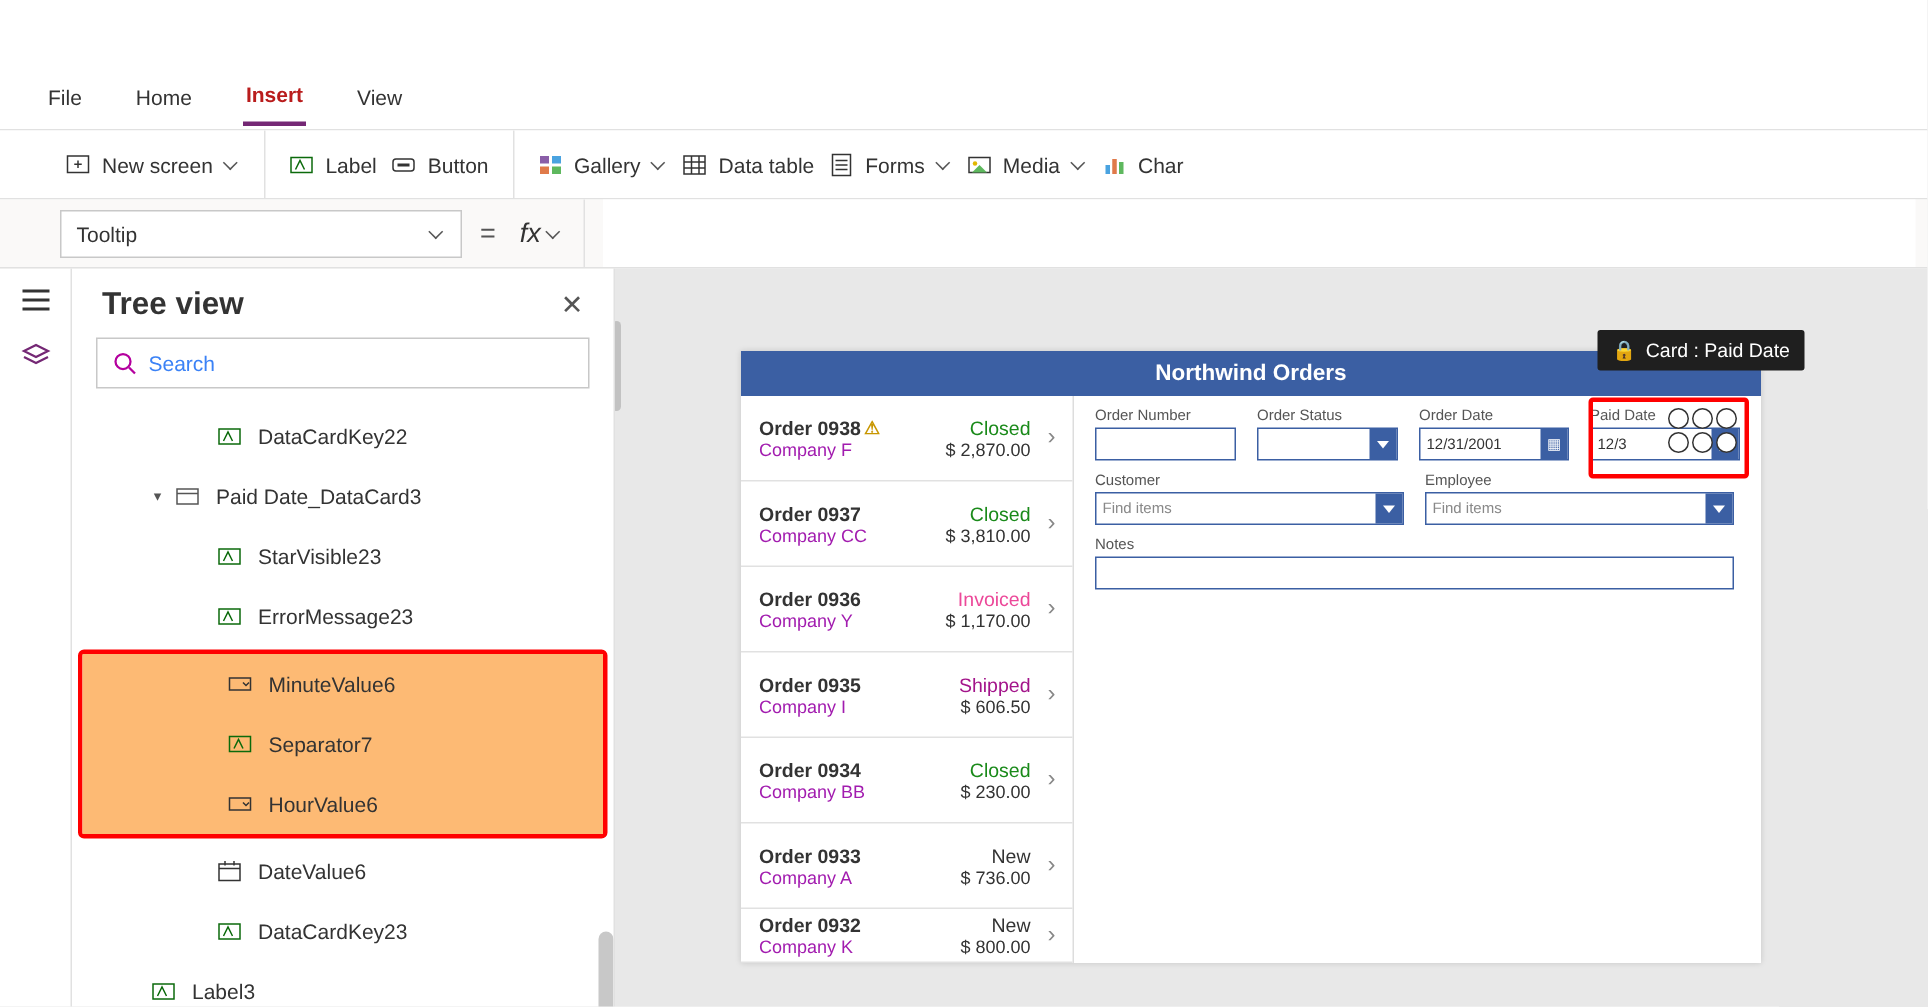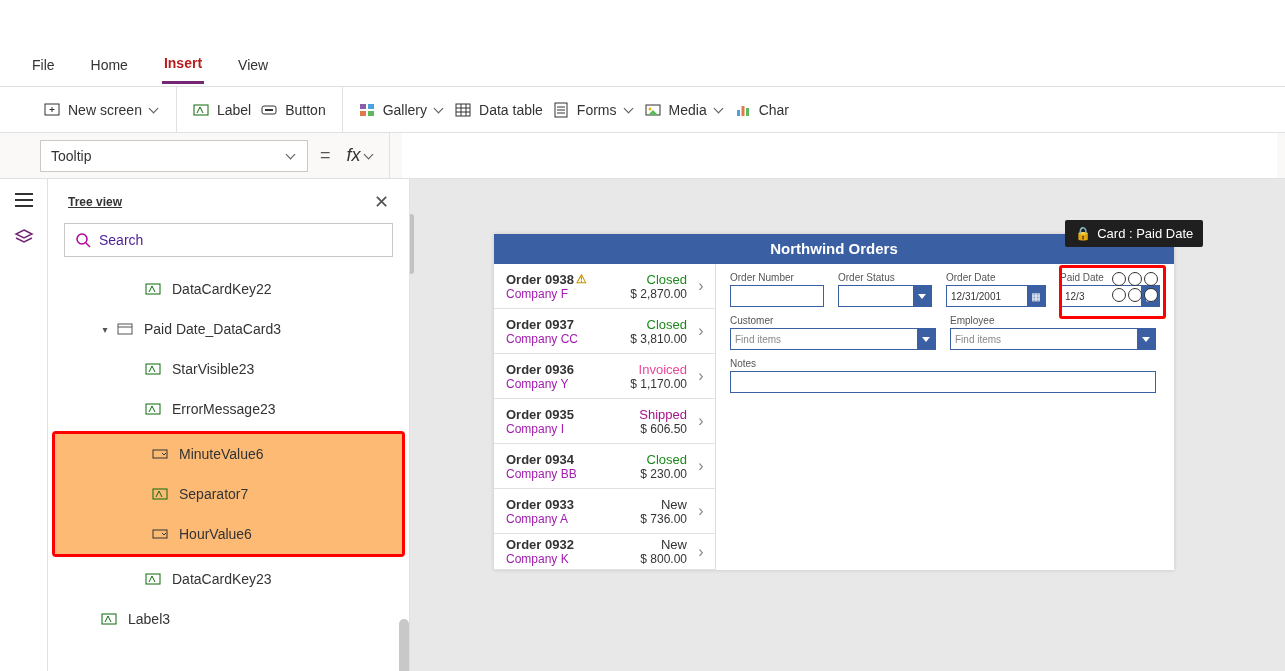--- a/index.html
+++ b/index.html
@@ -28,21 +28,21 @@
   
   .main { display: flex; height: 535px; }
   .rail { width: 48px; border-right: 1px solid #e1e1e1; display: flex; flex-direction: column; align-items: center; padding-top: 14px; gap: 20px; }
   .hamburger { width: 18px; height: 14px; display: flex; flex-direction: column; justify-content: space-between; cursor: pointer; }
   .hamburger div { height: 2px; background: #333; }
   .layers-icon { color: #742774; }
 
   
   .tree-panel { width: 362px; border-right: 1px solid #e1e1e1; display: flex; flex-direction: column; }
   .tree-header { display: flex; align-items: center; justify-content: space-between; padding: 12px 20px 10px 20px; }
-  .tree-title { font-size: 12px; font-weight: 600; text-decoration: underline; }
+  .tree-title { font-size: 21px; font-weight: 600; }
   .close-x { font-size: 18px; cursor: pointer; color: #555; }
   .search { margin: 0 16px 12px 16px; height: 34px; border: 1px solid #c8c8c8; display: flex; align-items: center; padding: 0 10px; gap: 8px; font-size: 14px; color: #888; }
   .search .mag { color: #b4009e; }
 
   .tree-body { flex: 1; overflow: hidden; position: relative; }
   .tree-body .scroll-thumb { position: absolute; right: 0; top: 350px; width: 10px; height: 150px; background: #c8c8c8; border-radius: 5px; }
   .tree-item { display: flex; align-items: center; height: 40px; font-size: 14px; cursor: pointer; }
   .tree-item.sel { background: #fdba74; }
   .tree-item .caret { width: 10px; text-align: center; font-size: 10px; color: #555; }
   .tree-item .icon { width: 18px; height: 18px; margin-right: 10px; display: inline-flex; align-items: center; justify-content: center; }
@@ -51,21 +51,21 @@
 
   .ind-1 { padding-left: 96px; }
 
   
   .canvas { flex: 1; background: #e8e8e8; position: relative; overflow: hidden; }
   .app { position: absolute; left: 84px; top: 55px; width: 680px; background: #fff; box-shadow: 0 0 4px rgba(0,0,0,.15); }
   .app-header { height: 30px; background: #3b5fa3; color: #fff; text-align: center; font-weight: 600; font-size: 15px; line-height: 30px; }
 
   .app-body { display: flex; }
   .order-list { width: 222px; border-right: 1px solid #ddd; }
-  .order-row { display: flex; align-items: center; height: 45px; border-bottom: 1px solid #e1e1e1; padding: 0 6px 0 12px; cursor: pointer; }
+  .order-row { display: flex; align-items: center; height: 57px; border-bottom: 1px solid #e1e1e1; padding: 0 6px 0 12px; cursor: pointer; }
   .order-row .col1 { flex: 1; font-size: 12px; }
   .order-row .col1 .oid { font-weight: 700; font-size: 13px; display: flex; align-items: center; gap: 2px;}
   .order-row .col1 .comp { color: #a21caf; }
   .order-row .col2 { text-align: right; font-size: 12px; padding-right: 6px;}
   .order-row .col2 .status { font-size: 13px; }
   .order-row .col2 .amt { color: #333; }
   .chev-right { width: 16px; height: 16px; display: flex; align-items: center; justify-content: center; color: #888; font-size: 16px; }
   .status.Closed { color: #1a8a1a; }
   .status.Invoiced { color: #ec4899; }
   .status.Shipped { color: #a3148a; }
@@ -230,21 +230,21 @@
       <div class="tree-title">Tree view</div>
       <div class="close-x">✕</div>
     </div>
     <div class="search">
       <span class="mag">
           <svg width="16" height="16" viewBox="0 0 16 16">
             <circle cx="7" cy="7" r="5" fill="none" stroke="#b4009e" stroke-width="1.5"></circle>
             <line x1="11" y1="11" x2="15" y2="15" stroke="#b4009e" stroke-width="1.5"></line>
           </svg>
         </span>
-      <span style="color:#4c1d95">Search</span>
+      <span style="color:#3b82f6">Search</span>
     </div>
     <div class="tree-body">
       <div class="tree-item ind-1">
         <span class="icon">
             <svg viewBox="0 0 16 16" width="16" height="16">
               <rect x="1" y="3" width="14" height="10" fill="none" stroke="#0b6a0b"></rect>
               <path d="M4 11 L7 5 L10 11" fill="none" stroke="#0b6a0b"></path>
             </svg>
           </span>
         <span>DataCardKey22</span>
@@ -304,20 +304,31 @@
                 <path d="M10 7 L12 9 L14 7" fill="none" stroke="#333"></path>
               </svg>
             </span>
           <span>HourValue6</span>
         </div>
       </div>
 
       <div class="tree-item ind-1">
         <span class="icon">
             <svg viewBox="0 0 16 16" width="16" height="16">
+              <rect x="1" y="3" width="14" height="11" fill="none" stroke="#333"></rect>
+              <line x1="1" y1="6" x2="15" y2="6" stroke="#333"></line>
+              <line x1="5" y1="1" x2="5" y2="4" stroke="#333"></line>
+              <line x1="11" y1="1" x2="11" y2="4" stroke="#333"></line>
+            </svg>
+          </span>
+        <span>DateValue6</span>
+      </div>
+      <div class="tree-item ind-1">
+        <span class="icon">
+            <svg viewBox="0 0 16 16" width="16" height="16">
               <rect x="1" y="3" width="14" height="10" fill="none" stroke="#0b6a0b"></rect>
               <path d="M4 11 L7 5 L10 11" fill="none" stroke="#0b6a0b"></path>
             </svg>
           </span>
         <span>DataCardKey23</span>
       </div>
       <div class="tree-item" style="padding-left:52px">
         <span class="icon">
             <svg viewBox="0 0 16 16" width="16" height="16">
               <rect x="1" y="3" width="14" height="10" fill="none" stroke="#0b6a0b"></rect>

